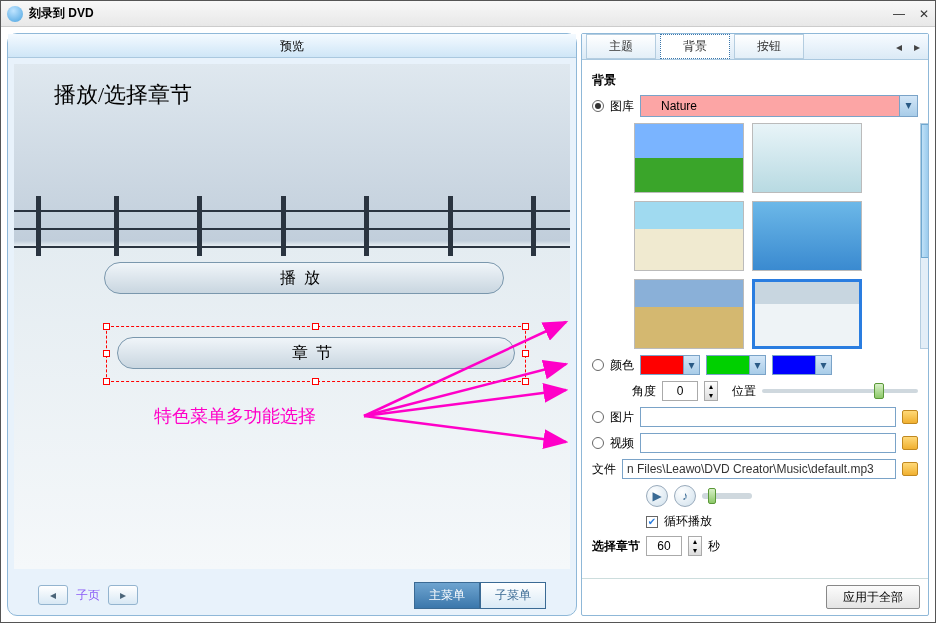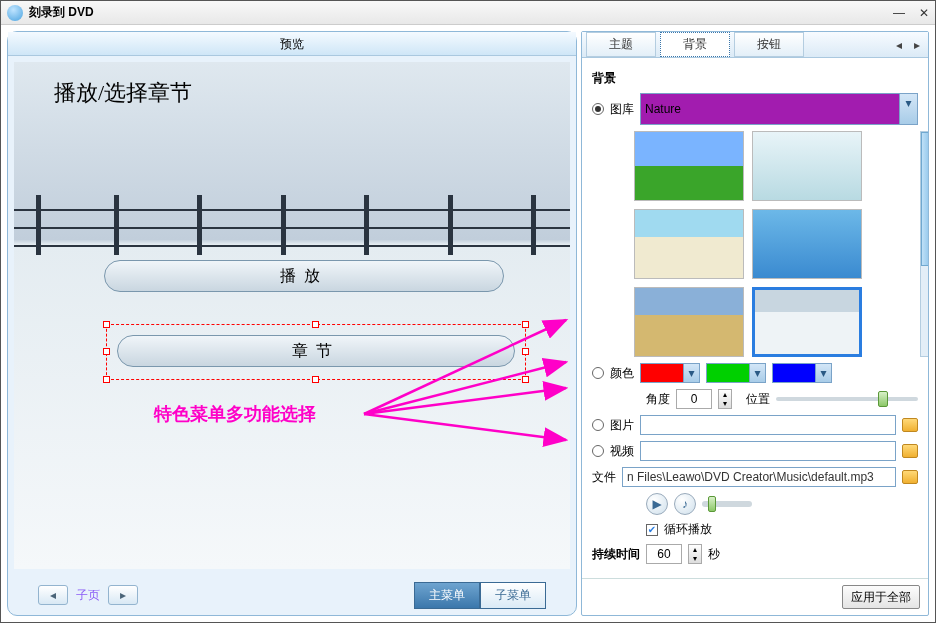--- a/index.html
+++ b/index.html
@@ -15,40 +15,40 @@
 .prev-hdr{height:24px;background:linear-gradient(#f4faff,#cfe6f7);text-align:center;line-height:24px;border-bottom:1px solid #aac8df}
 .preview{flex:1;margin:6px;position:relative;background:linear-gradient(180deg,#dfe8ef 0%,#c1cedb 35%,#e4ecf1 36%,#f5f8fa 100%);overflow:hidden}
 .fence{position:absolute;top:36%;left:0;right:0;height:2px;background:#2a3440;box-shadow:0 -18px 0 #2a3440,0 -36px 0 #2a3440}
 .post{position:absolute;top:calc(36% - 50px);width:5px;height:60px;background:#2a3440}
 .ov-title{position:absolute;top:16px;left:40px;font-size:22px;font-family:SimSun,serif;color:#000}
 .big-btn{position:absolute;left:90px;width:400px;height:32px;background:linear-gradient(#f0f5f9,#c9d6e0);border:1px solid #7a97ad;border-radius:16px;text-align:center;line-height:30px;font-size:16px;letter-spacing:8px}
 .btn-play{top:198px}
 .btn-chap-wrap{position:absolute;top:262px;left:92px;width:420px;height:56px;border:1px dashed red;padding:10px}
 .btn-chap{width:100%;height:32px;background:linear-gradient(#f0f5f9,#c9d6e0);border:1px solid #7a97ad;border-radius:16px;text-align:center;line-height:30px;font-size:16px;letter-spacing:8px}
 .handle{position:absolute;width:7px;height:7px;background:#fff;border:1px solid red}
-.annot{position:absolute;top:340px;left:140px;font-size:18px;color:#ff00c8;font-weight:700}
+.annot{position:absolute;top:340px;left:140px;font-size:18px;color:#ff00c8;font-weight:400}
 svg.arrows{position:absolute;top:0;left:0;pointer-events:none}
 .nav{height:40px;display:flex;align-items:center;padding:0 30px;gap:8px}
 .navbtn{width:30px;height:20px;border:1px solid #93b4cf;background:linear-gradient(#fff,#d8e8f4);border-radius:3px;text-align:center;line-height:18px;color:#4a6478}
 .navlbl{color:#8b5cf6}
 .tabs-main{margin-left:auto;display:flex}
 .tab-main{padding:4px 14px;border:1px solid #3a6a94;background:linear-gradient(#6ea4d0,#3b77ab);color:#fff}
 .tab-main.inact{background:linear-gradient(#fff,#daeaf6);color:#3a6a94}
 .right{width:348px;border:1px solid #8fb8d8;border-radius:2px;background:#fff;display:flex;flex-direction:column}
 .rtabs{height:26px;display:flex;align-items:center;background:linear-gradient(#f7fbff,#dbeaf6);padding:0 4px;gap:4px;border-bottom:1px solid #aac8df}
 .rtab{padding:3px 22px;border:1px solid #b4cde0;background:linear-gradient(#fff,#e3eff8);color:#333}
 .rtab.active{border:1px dotted #3b77ab;background:#fff}
 .rtab-arrow{width:14px;text-align:center;color:#444}
 .rtab-spacer{flex:1}
 .rbody{flex:1;padding:8px 10px;overflow:auto;position:relative}
 .sect-title{font-weight:bold;margin:4px 0 6px}
 .row{display:flex;align-items:center;gap:6px;margin-bottom:6px}
 .radio{width:12px;height:12px;border:1px solid #666;border-radius:50%;display:inline-flex;align-items:center;justify-content:center}
 .radio.checked::after{content:"";width:6px;height:6px;background:#333;border-radius:50%}
-.combo{flex:1;height:32px;border:1px solid #7aa3c8;background:#a21caf;display:flex;align-items:center;padding:0 4px;position:relative}
+.combo{flex:1;height:22px;border:1px solid #7aa3c8;background:#fca5a5;display:flex;align-items:center;padding:0 20px;position:relative}
 .combo .arr{position:absolute;right:0;top:0;width:18px;height:100%;background:linear-gradient(#d3e6f7,#a8cce8);border-left:1px solid #7aa3c8;text-align:center;line-height:18px;color:#2a5a85}
 .thumbs{margin:6px 0 6px 42px;display:flex;flex-wrap:wrap;gap:8px;position:relative}
 .thumb{width:110px;height:70px;border:1px solid #bbb;background:#dce8f0}
 .thumb.sel{border:3px solid #2a7de0}
 .t1{background:linear-gradient(#7ab4ff 50%,#3aa52a 50%)}
 .t2{background:linear-gradient(#e8f4f8,#b8dae2)}
 .t3{background:linear-gradient(#a0daf0 40%,#f0ead0 40%)}
 .t4{background:linear-gradient(#6cb8e8,#3a8ad0)}
 .t5{background:linear-gradient(#8ab0d8 40%,#d4b870 40%)}
 .t6{background:linear-gradient(#c8d6e0 35%,#eef3f6 35%)}
@@ -63,21 +63,21 @@
 .slider{flex:1;height:4px;background:#cfd8de;position:relative;border-radius:2px}
 .slider .kn{position:absolute;top:-6px;width:10px;height:16px;background:linear-gradient(#d8f0c8,#8cc868);border:1px solid #5a9838;border-radius:2px}
 .textin{flex:1;height:20px;border:1px solid #7aa3c8;padding:0 4px;line-height:18px;color:#333;overflow:hidden;white-space:nowrap}
 .folder-icon{width:16px;height:14px;background:linear-gradient(#ffd978,#f0b030);border-radius:2px;border:1px solid #c08820}
 .ctrl-row{display:flex;align-items:center;gap:6px;margin:6px 0 6px 54px}
 .round{width:22px;height:22px;border:1px solid #9ab;border-radius:50%;background:radial-gradient(circle at 35% 30%,#fff,#cfe0ec);text-align:center;line-height:20px;color:#3a6a94}
 .vslider{width:50px;height:6px;background:#cfd8de;border-radius:3px;position:relative}
 .vslider .kn{position:absolute;top:-5px;left:4px;width:8px;height:16px;background:linear-gradient(#d8f0c8,#8cc868);border:1px solid #5a9838;border-radius:2px}
 .chk{width:12px;height:12px;border:1px solid #666;background:#fff;text-align:center;line-height:10px;color:#2a7de0;font-size:10px}
 .apply-row{display:flex;justify-content:flex-end;padding:6px 8px;border-top:1px solid #cdd}
-.btn{height:24px;padding:0 8px;border:1px solid #888;background:linear-gradient(#fcfcfc,#e4e4e4);border-radius:2px;line-height:22px}
+.btn{height:24px;padding:0 16px;border:1px solid #888;background:linear-gradient(#fcfcfc,#e4e4e4);border-radius:2px;line-height:22px}
 </style>
 </head>
 <body>
 
 <div class="window">
   <div class="titlebar">
     <div class="icon"></div>
     <div class="title">刻录到 DVD</div>
     <div class="winbtns">
       <span class="winbtn">—</span>
@@ -177,21 +177,21 @@
             </div>
           <div class="colbox">
               <div class="sw" id="sw2" style="background: rgb(0, 208, 0);"></div>
               <div class="arr">▾</div>
             </div>
           <div class="colbox">
               <div class="sw" id="sw3" style="background: rgb(0, 0, 255);"></div>
               <div class="arr">▾</div>
             </div>
         </div>
-        <div class="row" style="margin-left:54px">
+        <div class="row" style="margin-left:40px">
           <span>角度</span>
           <input class="numin" value="0" style="">
           <div class="spin">▴<br>▾</div>
           <span style="margin-left:8px">位置</span>
           <div class="slider">
               <div class="kn" id="poskn" style="left: 72%;"></div>
             </div>
         </div>
 
         <div class="row">
@@ -218,21 +218,21 @@
           <div class="vslider">
               <div class="kn" id="volkn" style="left: 12%;"></div>
             </div>
         </div>
         <div class="row" style="margin-left:54px">
           <span class="chk">✔</span>
           <span>循环播放</span>
         </div>
 
         <div class="row">
-          <span style="font-weight:bold">持续时间</span>
+          <span style="font-weight:bold">选择章节</span>
           <input class="numin" value="60" style="">
           <div class="spin">▴<br>▾</div>
           <span>秒</span>
         </div>
       </div>
       <div class="apply-row">
         <div class="btn">应用于全部</div>
       </div>
     </div>
   </div>

